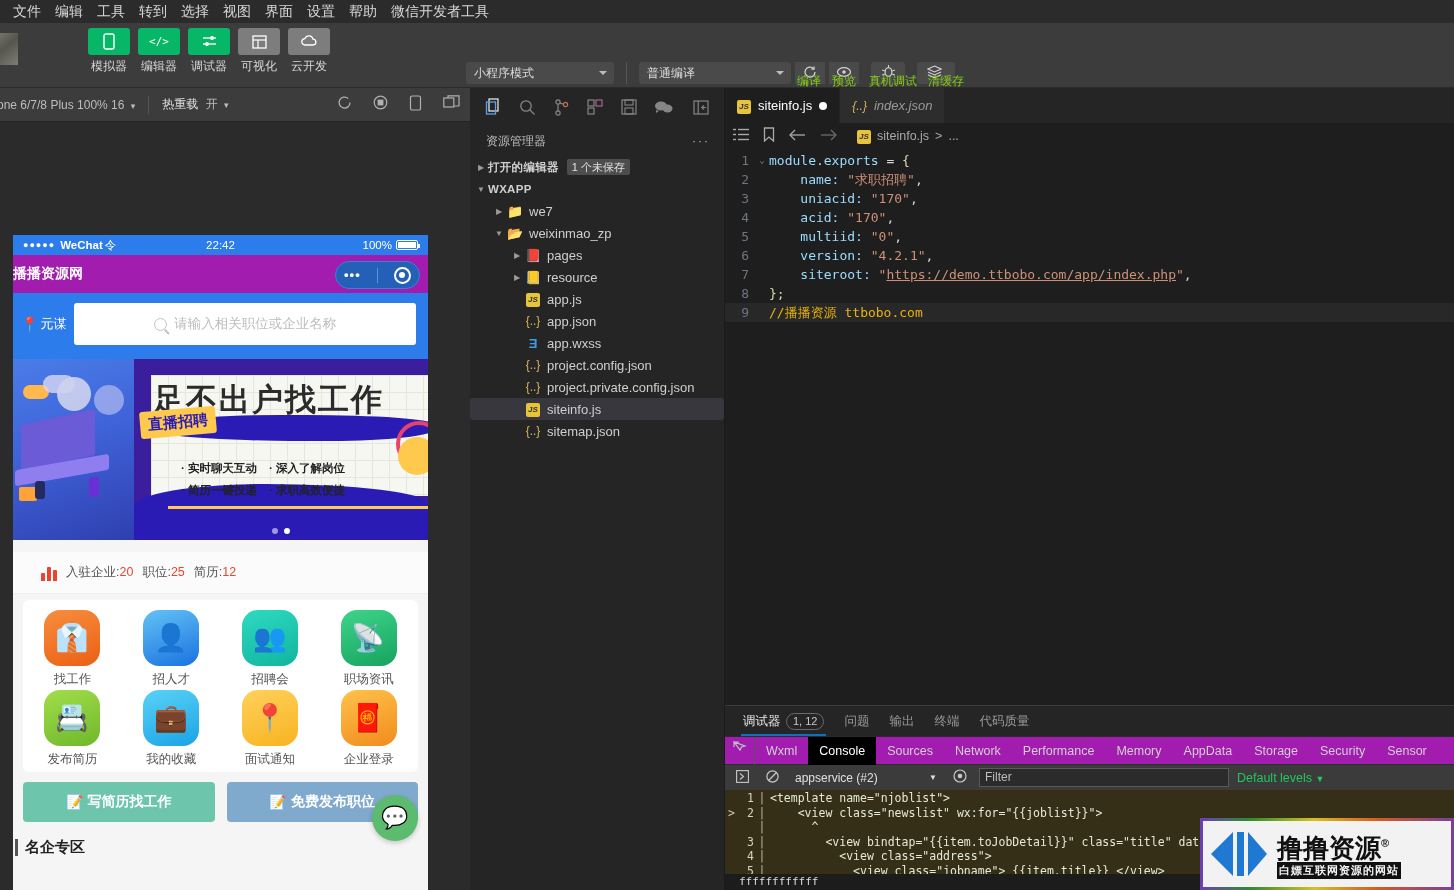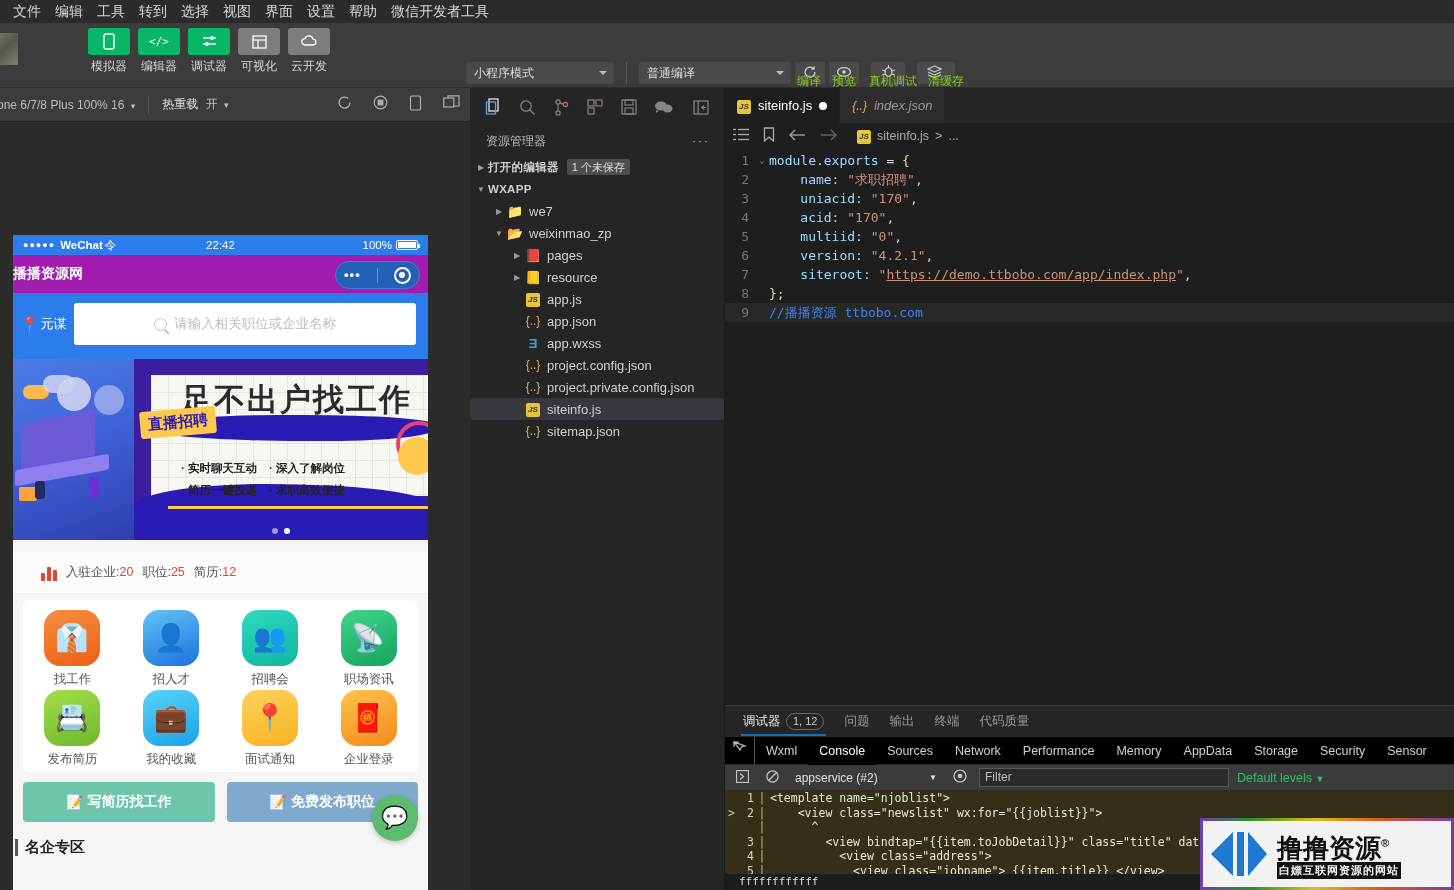--- a/index.html
+++ b/index.html
@@ -142,21 +142,21 @@
     position: relative; overflow: hidden;
   }
   .ban-right { flex: 1; background: #3a1e9e; position: relative; overflow: hidden; }
   .ban-card {
     position: absolute; left: 17px; top: 16px; right: -6px; bottom: 44px;
     background: #f7f7f2; 
     background-image: linear-gradient(#e6e6e0 1px, transparent 1px), linear-gradient(90deg,#e6e6e0 1px, transparent 1px);
     background-size: 17px 17px;
   }
   .ban-title {
-    position: absolute; left: 30px; top: 4px; font-size: 31px; font-weight: bold;
+    position: absolute; left: 2px; top: 4px; font-size: 31px; font-weight: bold;
     color: #2b2b2b; letter-spacing: 2px; white-space: nowrap;
   }
   .ban-wave {
     position: absolute; left: 0; right: 0; top: 40px; height: 26px; background: #2b1bb5;
     border-radius: 50% 50% 40% 60% / 60% 40% 50% 50%;
   }
   .ban-tag {
     position: absolute; left: 6px; top: 50px; background: #ffc94d; color: #2b1bb5;
     font-weight: bold; font-size: 15px; padding: 4px 8px; transform: rotate(-5deg);
     border-radius: 3px; white-space: nowrap; z-index: 3;
@@ -288,42 +288,42 @@
   .code { font-family: "DejaVu Sans Mono", "Liberation Mono", monospace; font-size: 13px; line-height: 19px; }
   .code-area { position: relative; padding-top: 2px; }
   .cline { display: flex; height: 19px; }
   .cline.hl { background: #282828; }
   .lnum { width: 30px; text-align: right; color: #6e7681; flex: none; padding-right: 6px; }
   .fold { width: 14px; text-align: center; color: #888; flex: none; font-size: 9px; }
   .ctext { white-space: pre; color: #d4d4d4; }
   .k-blue { color: #9cdcfe; }
   .k-or { color: #ce9178; }
   .k-yl { color: #dcdcaa; }
-  .k-green { color: #3b82f6; margin-top: 13px; }
+  .k-green { color: #eab308; margin-top: 13px; }
   .k-white { color: #d4d4d4; }
   .k-link { color: #ce9178; text-decoration: underline; }
 
   
   .console {
     position: absolute; top: 705px; left: 725px; width: 729px; height: 185px;
     background: #252526; border-top: 1px solid #3c3c3c;
   }
   .cs-tabs { height: 30px; display: flex; align-items: center; gap: 0; padding-left: 8px; }
   .cs-tab {
     padding: 0 10px; height: 30px; line-height: 30px; font-size: 12.5px;
     color: #9a9a9a; cursor: pointer; position: relative;
   }
   .cs-tab.on { color: #e8e8e8; }
   .cs-tab.on:after { content:""; position:absolute; left:8px; right:8px; bottom:0; height:2px; background:#0e70c0; }
   .cnt-pill {
     display: inline-block; border: 1px solid #6b6b6b; border-radius: 9px;
     font-size: 11px; padding: 0 6px; line-height: 15px; color: #c8c8c8; margin-left: 2px;
   }
   .dt-tabs {
-    height: 28px; display: flex; align-items: center; background: #000000;
+    height: 28px; display: flex; align-items: center; background: #a21caf;
     border-top: 1px solid #2b2b2b;
   }
   .dt-cursor { width: 30px; text-align: center; color: #c0c0c0; border-right: 1px solid #555; line-height: 28px; }
   .dt-tab { padding: 0 11px; height: 28px; line-height: 28px; font-size: 12.5px; color: #d0d0d0; cursor: pointer; }
   .dt-tab.on { background: #000; color: #fff; }
   .cs-filter {
     height: 26px; display: flex; align-items: center; gap: 8px; padding: 0 6px;
     background: #3b3b3b; border-top: 1px solid #2b2b2b;
   }
   .fbtn { width: 22px; text-align: center; color: #c8c8c8; cursor: pointer; }

